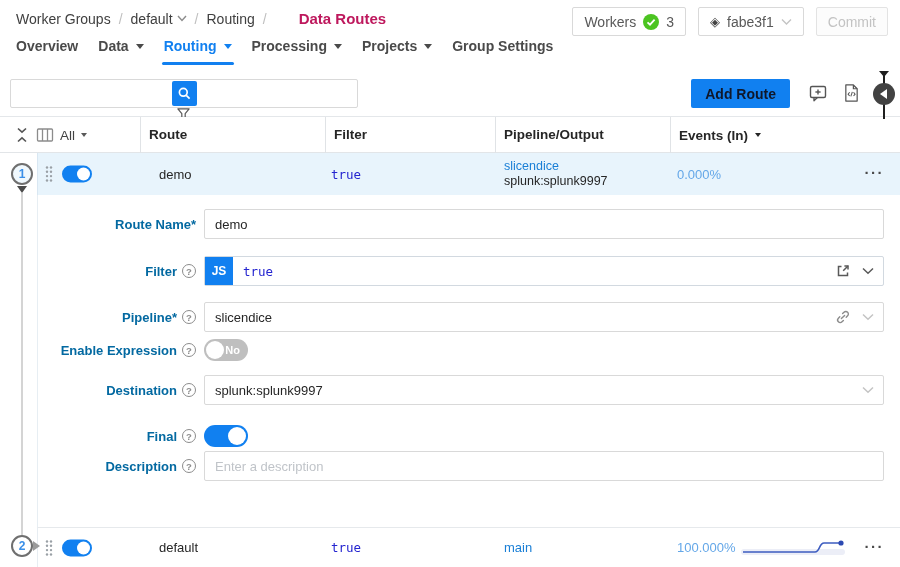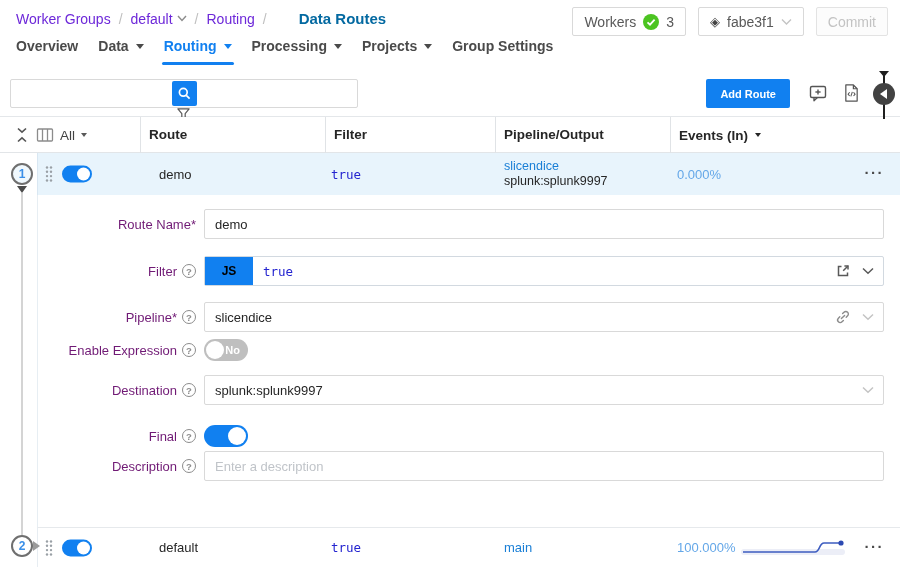--- a/index.html
+++ b/index.html
@@ -2,23 +2,23 @@
 <html style="--accent: #1180f0; --link: #1a7fd6; --code: #2525d0; --events: #64a7e8; --green: #4cc421; --row-selected: #e8f4fc; --toggle-off: #bfbfbf;"><head>
 <meta charset="utf-8">
 <style>
   * { margin:0; padding:0; box-sizing:border-box; }
   html,body { width:900px; height:567px; }
   body { font-family:"Liberation Sans",sans-serif; font-size:13px; color:#262626; background:#fff; }
   .page { position:relative; width:900px; height:567px; overflow:hidden; background:#fff; }
 
   
   .crumbs { position:absolute; left:16px; top:10px; display:flex; align-items:center; gap:8px; font-size:14px; color:#8c8c8c; }
-  .crumb { color:#6d28d9; }
+  .crumb { color:#404040; }
   .crumb-sep { color:#bfbfbf; }
-  .crumb-current { color:#0369a1; font-weight:700; font-size:15px;padding-left:24px; }
+  .crumb-current { color:#be185d; font-weight:700; font-size:15px;padding-left:24px; }
   .crumb-dd { display:inline-flex; align-items:center; gap:4px; }
 
   .top-right { position:absolute; right:12px; top:7px; display:flex; align-items:center; gap:12px; }
   .pill-btn { display:inline-flex; align-items:center; gap:7px; height:29px; padding:0 11px; border:1px solid #d9d9d9; border-radius:2px; background:#fff; color:#595959; font-size:14px; cursor:pointer; }
   .commit-btn { color:#c3c3c3; border-color:#e3e3e3; background:#fcfcfc; }
   .commit-glyph { font-size:13px; color:#434343; }
   .commit-glyph::after { content:"\25C8"; }
 
   
   .tabs { position:absolute; left:16px; top:38px; display:flex; align-items:flex-start; gap:20px; height:32px; }
@@ -28,21 +28,21 @@
   .caret { width:0; height:0; border-left:4.5px solid transparent; border-right:4.5px solid transparent; border-top:5.5px solid currentColor; display:inline-block; }
   .caret.sm { border-left-width:3.5px; border-right-width:3.5px; border-top-width:4.5px; }
 
   
   .toolbar { position:absolute; left:0; top:70px; width:900px; height:47px; border-bottom:1px solid #e4e7ea; background:#fff; }
   .searchbox { position:absolute; left:10px; top:9px; width:348px; height:29px; border:1px solid #d9d9d9; border-radius:2px; display:flex; align-items:center; background:#fff;flex-direction:column; }
   .search-btn { width:25px; height:25px; margin:1px; border-radius:2px; background:var(--accent); display:flex; align-items:center; justify-content:center; flex:none; cursor:pointer; }
   .filter-funnel { margin:0 7px 0 6px; display:flex; align-items:center; cursor:pointer; }
   .searchbox input { flex:1; border:none; outline:none; font-size:14px; color:#262626; font-family:"Liberation Sans",sans-serif; }
   .searchbox input::placeholder { color:#c0c4c9; }
-  .add-route { position:absolute; right:110px; top:9px; height:29px; padding:0 14px; background:var(--accent); color:#ffffff; border:none; border-radius:2px; font-size:11px; font-weight:700; font-family:"Liberation Sans",sans-serif; cursor:pointer; }
+  .add-route { position:absolute; right:110px; top:9px; height:29px; padding:0 14px; background:var(--accent); color:#0f172a; border:none; border-radius:2px; font-size:14px; font-weight:700; font-family:"Liberation Sans",sans-serif; cursor:pointer; }
   .tb-icon { position:absolute; top:13px; cursor:pointer; display:flex; }
   .tb-bubble { right:72px; }
   .tb-code { right:40px; }
   .collapse-cluster { position:absolute; left:872px; top:71px; width:24px; height:48px; z-index:5; }
   .collapse-line { position:absolute; left:11px; top:3px; width:2px; height:45px; background:#1f1f1f; }
   .collapse-tri { position:absolute; left:7px; top:0; width:0; height:0; border-left:5px solid transparent; border-right:5px solid transparent; border-top:6px solid #1f1f1f; }
   .collapse-knob { position:absolute; left:1px; top:12px; width:22px; height:22px; border-radius:50%; background:#424242; display:flex; align-items:center; justify-content:center; cursor:pointer; }
   .collapse-knob .tri-left { width:0; height:0; border-top:5px solid transparent; border-bottom:5px solid transparent; border-right:7px solid #fff; margin-right:2px; }
 
   
@@ -92,28 +92,28 @@
   .marker1 { left:11px; top:163px; background:#f0f8fd; }
   .marker2 { left:11px; top:535px; }
   .marker1-tip { position:absolute; left:17px; top:186px; width:0; height:0; border-left:5px solid transparent; border-right:5px solid transparent; border-top:7px solid #4a4a4a; z-index:3; }
   .marker2-tip { position:absolute; left:33px; top:541px; width:0; height:0; border-top:5px solid transparent; border-bottom:5px solid transparent; border-left:7px solid #9a9a9a; z-index:3; }
   .marker-line { position:absolute; left:21px; top:193px; width:2px; height:342px; background:#d4d4d4; z-index:1; }
 
   
   .form-band { top:195px; height:332px; background:#fff; border-left:1px solid #e7eef3; padding-top:14px; }
   .form-row { display:flex; align-items:center; height:30px; }
   .mb17 { margin-bottom:17px; } .mb16 { margin-bottom:16px; } .mb11 { margin-bottom:3px; } .mb10 { margin-bottom:10px; } .mb12 { margin-bottom:12px; }
-  .f-label { width:158px; flex:none; text-align:center; font-weight:400; color:#701a75; display:flex; align-items:center; justify-content:flex-end; gap:5px; }
+  .f-label { width:158px; flex:none; text-align:center; font-weight:700; color:#0369a1; display:flex; align-items:center; justify-content:flex-end; gap:5px; }
   .f-control { flex:1; margin:0 16px 0 8px; position:relative; }
   .q-icon { width:14px; height:14px; border:1px solid #8c8c8c; border-radius:50%; display:inline-flex; align-items:center; justify-content:center; color:#8c8c8c; font-size:9.5px; font-weight:700; flex:none; cursor:pointer; }
   .q-icon::after { content:"?"; }
   .text-input { width:100%; height:30px; border:1px solid #d9d9d9; border-radius:2px; padding:0 10px; font-size:13px; color:#262626; font-family:"Liberation Sans",sans-serif; outline:none; background:#fff; }
   .text-input::placeholder { color:#c0c4c9; }
   .field { position:relative; display:flex; align-items:center; height:30px; border:1px solid #d2d9e0; border-radius:2px; background:#fff; cursor:pointer; }
-  .js-badge { align-self:stretch; width:48px; background:var(--accent); color:#000000; font-size:12px; font-weight:700; display:flex; align-items:center; justify-content:center; flex:none; }
+  .js-badge { align-self:stretch; width:28px; background:var(--accent); color:#ffffff; font-size:12px; font-weight:700; display:flex; align-items:center; justify-content:center; flex:none; }
   .code-text { margin-left:10px; font-family:"DejaVu Sans Mono",monospace; font-size:12.5px; color:var(--code); }
   .plain-text { margin-left:10px; color:#262626; }
   .field-icons { position:absolute; right:9px; top:0; height:100%; display:flex; align-items:center; gap:11px; }
 </style>
 </head>
 <body>
 
 <div class="page">
 
   <div class="crumbs">

